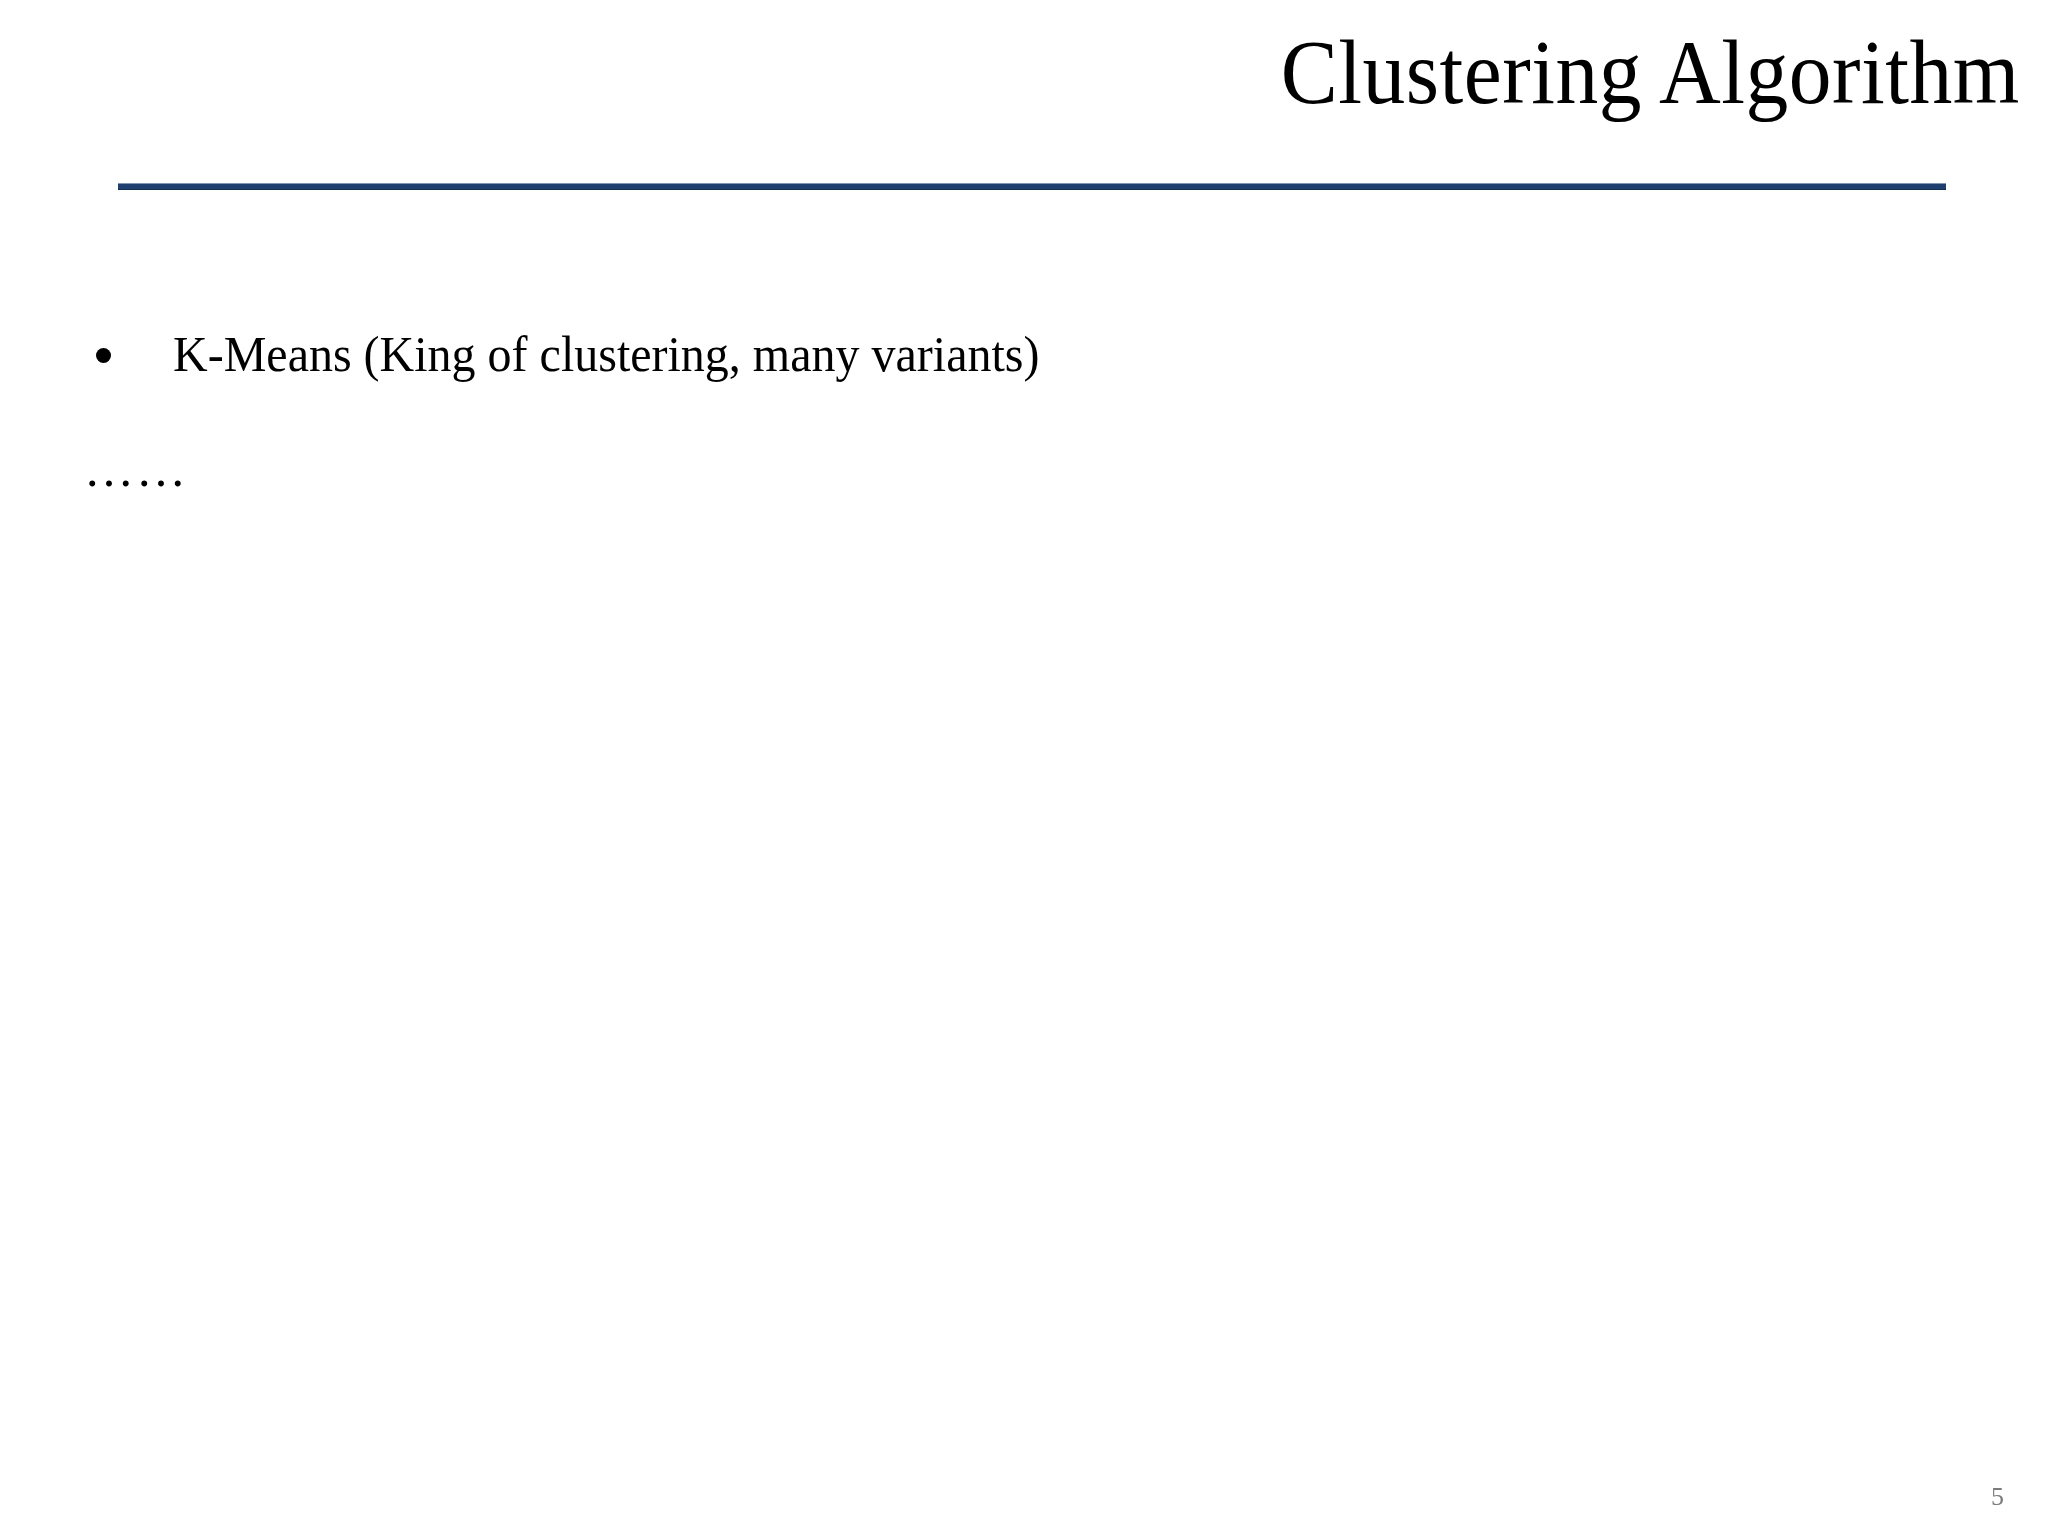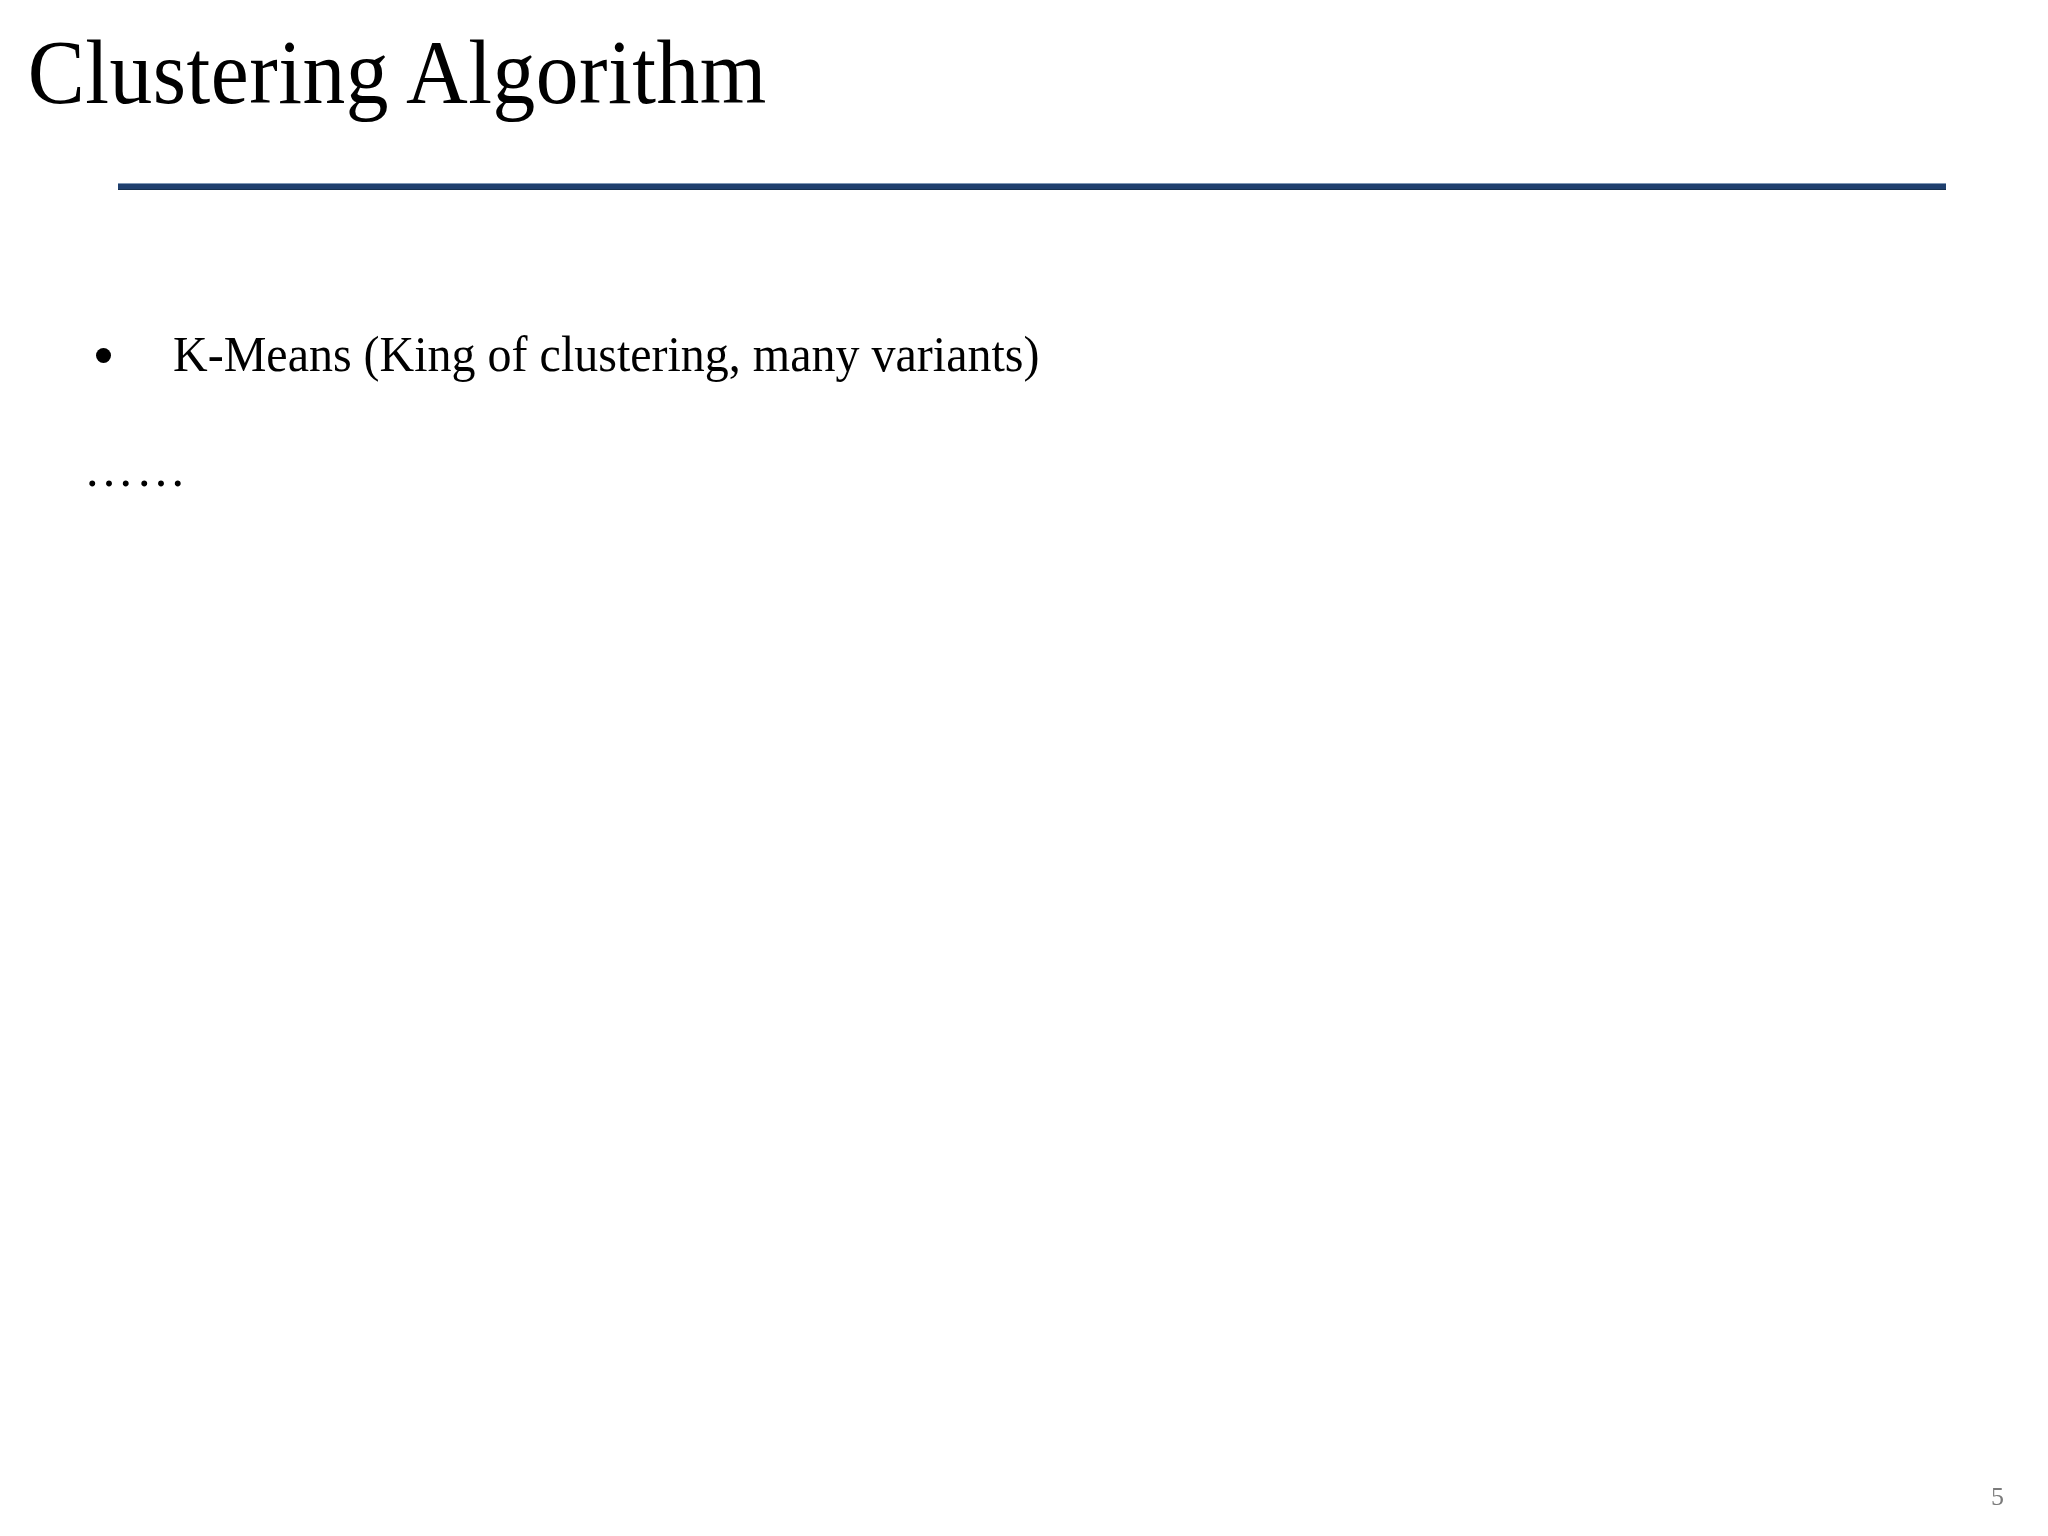--- a/index.html
+++ b/index.html
@@ -21,21 +21,21 @@
     inset: 0;
     background: #ffffff;
   }
 
   
   .title-block {
     position: absolute;
     top: 24px;
     left: 0;
     width: 2048px;
-    text-align: left;
+    text-align: right;
   }
   .slide-title {
     display: inline-block;
     font-family: "Liberation Serif", "DejaVu Serif", serif;
     font-size: 92px;
     font-weight: 400;
     letter-spacing: 0.5px;
     line-height: 1.05;
     color: #000000;
     transform: scaleX(0.93);

